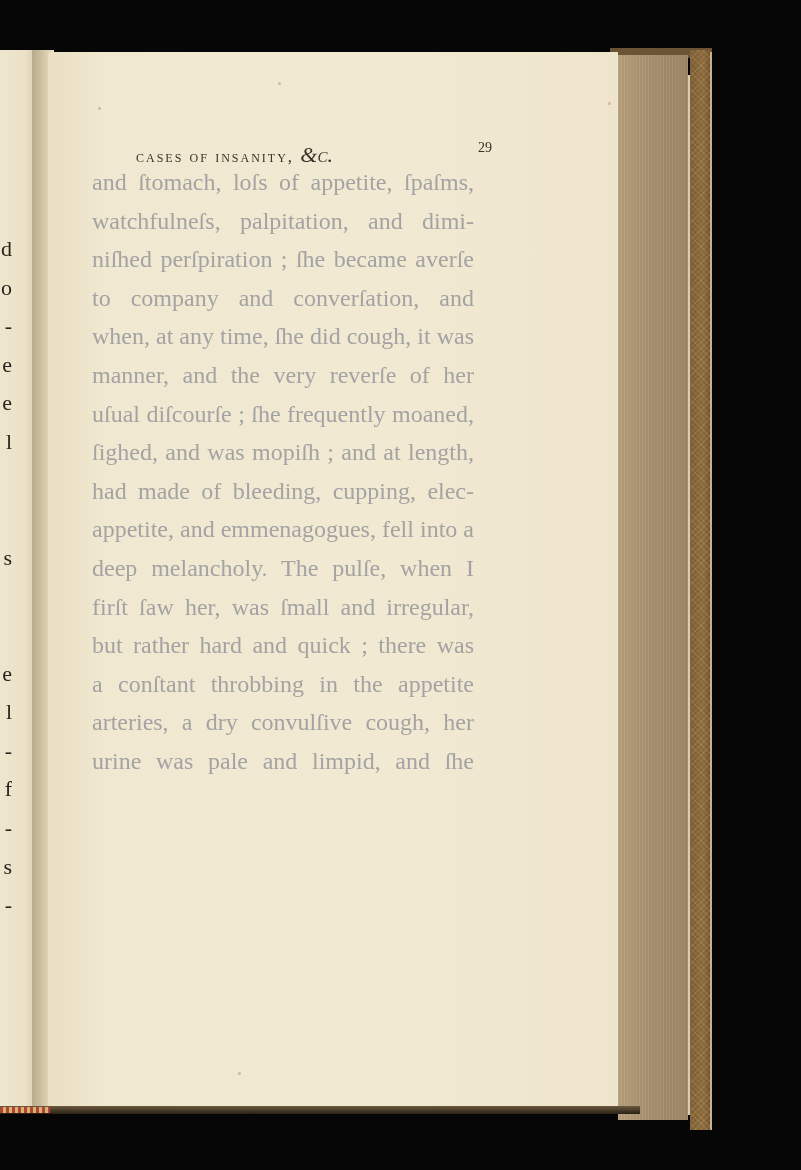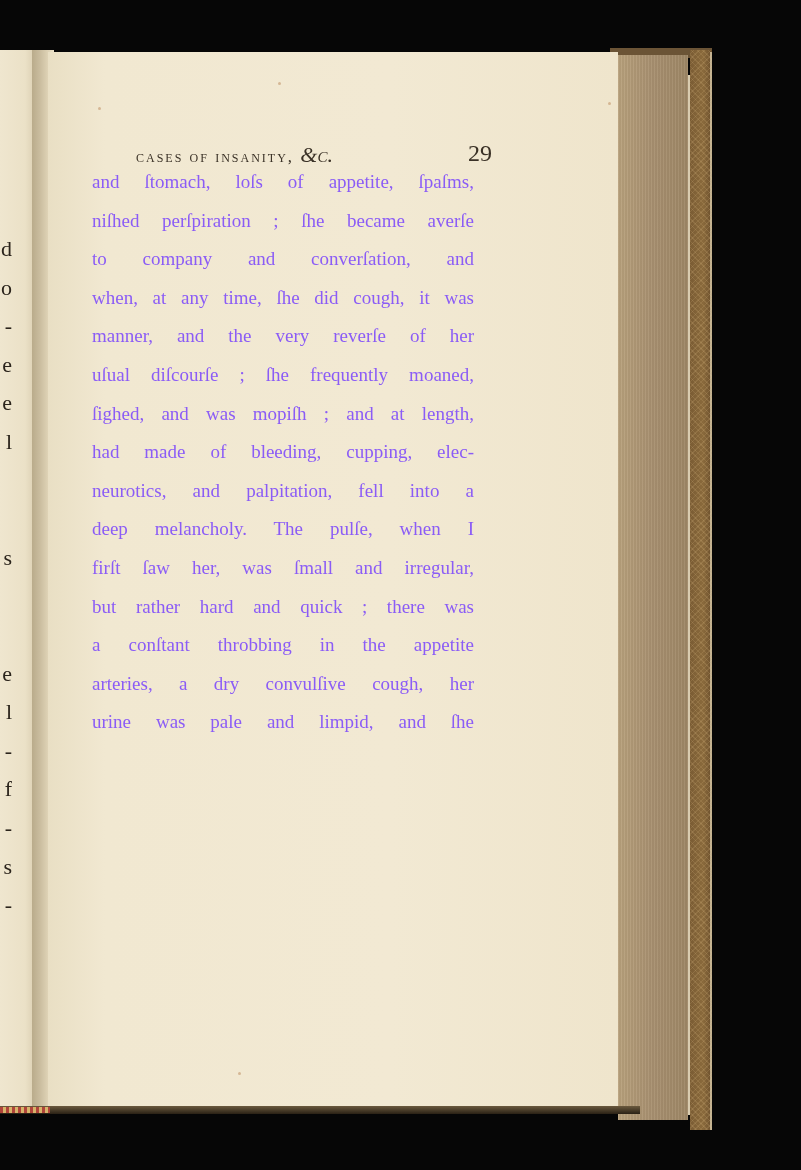--- a/index.html
+++ b/index.html
@@ -77,27 +77,27 @@
       position: absolute; left: 136px; top: 142px; width: 356px; height: 30px;
       color: #3a3126;
     }
     .running-title {
       position: absolute; left: 0; top: 0;
       font-size: 17px; letter-spacing: 2px; font-variant: small-caps;
       text-transform: lowercase;
     }
     .running-title .amp { font-style: italic; letter-spacing: 0; font-size: 22px; text-transform: none; }
     .page-number {
-      position: absolute; right: 0; top: -2px; font-size: 24px;
+      position: absolute; right: 0; top: -2px; font-size: 14px;
     }
 
     .body-text {
       position: absolute; left: 92px; top: 160px; width: 382px;
-      color: #8b5cf6;
-      font-size: 19px;
+      color: #a3a3a3;
+      font-size: 24px;
       line-height: 38.6px;
     }
     .line {
       display: block; white-space: nowrap;
       text-align: justify; text-align-last: justify;
       height: 38.6px;
     }
     .line.last { text-align-last: justify; }
 
     
@@ -152,27 +152,28 @@
 <div class="running-head">
   <span class="running-title">
     <span>CASES OF INSANITY,</span>
     <span class="amp">&amp;c.</span>
   </span>
   <span class="page-number">29</span>
 </div>
 
 <div class="body-text" style="top:163px">
   <span class="line">and ſtomach, loſs of appetite, ſpaſms,</span>
+  <span class="line">watchfulneſs, palpitation, and dimi-</span>
   <span class="line">niſhed perſpiration ; ſhe became averſe</span>
   <span class="line">to company and converſation, and</span>
   <span class="line">when, at any time, ſhe did cough, it was</span>
   <span class="line">manner, and the very reverſe of her</span>
   <span class="line">uſual diſcourſe ; ſhe frequently moaned,</span>
   <span class="line">ſighed, and was mopiſh ; and at length,</span>
   <span class="line">had made of bleeding, cupping, elec-</span>
-  <span class="line">neurotics, and palpitation, fell into a</span>
+  <span class="line">appetite, and emmenagogues, fell into a</span>
   <span class="line">deep melancholy. The pulſe, when I</span>
   <span class="line">firſt ſaw her, was ſmall and irregular,</span>
   <span class="line">but rather hard and quick ; there was</span>
   <span class="line">a conſtant throbbing in the appetite</span>
   <span class="line">arteries, a dry convulſive cough, her</span>
   <span class="line last">urine was pale and limpid, and ſhe</span>
 </div>
 
 </body></html>

